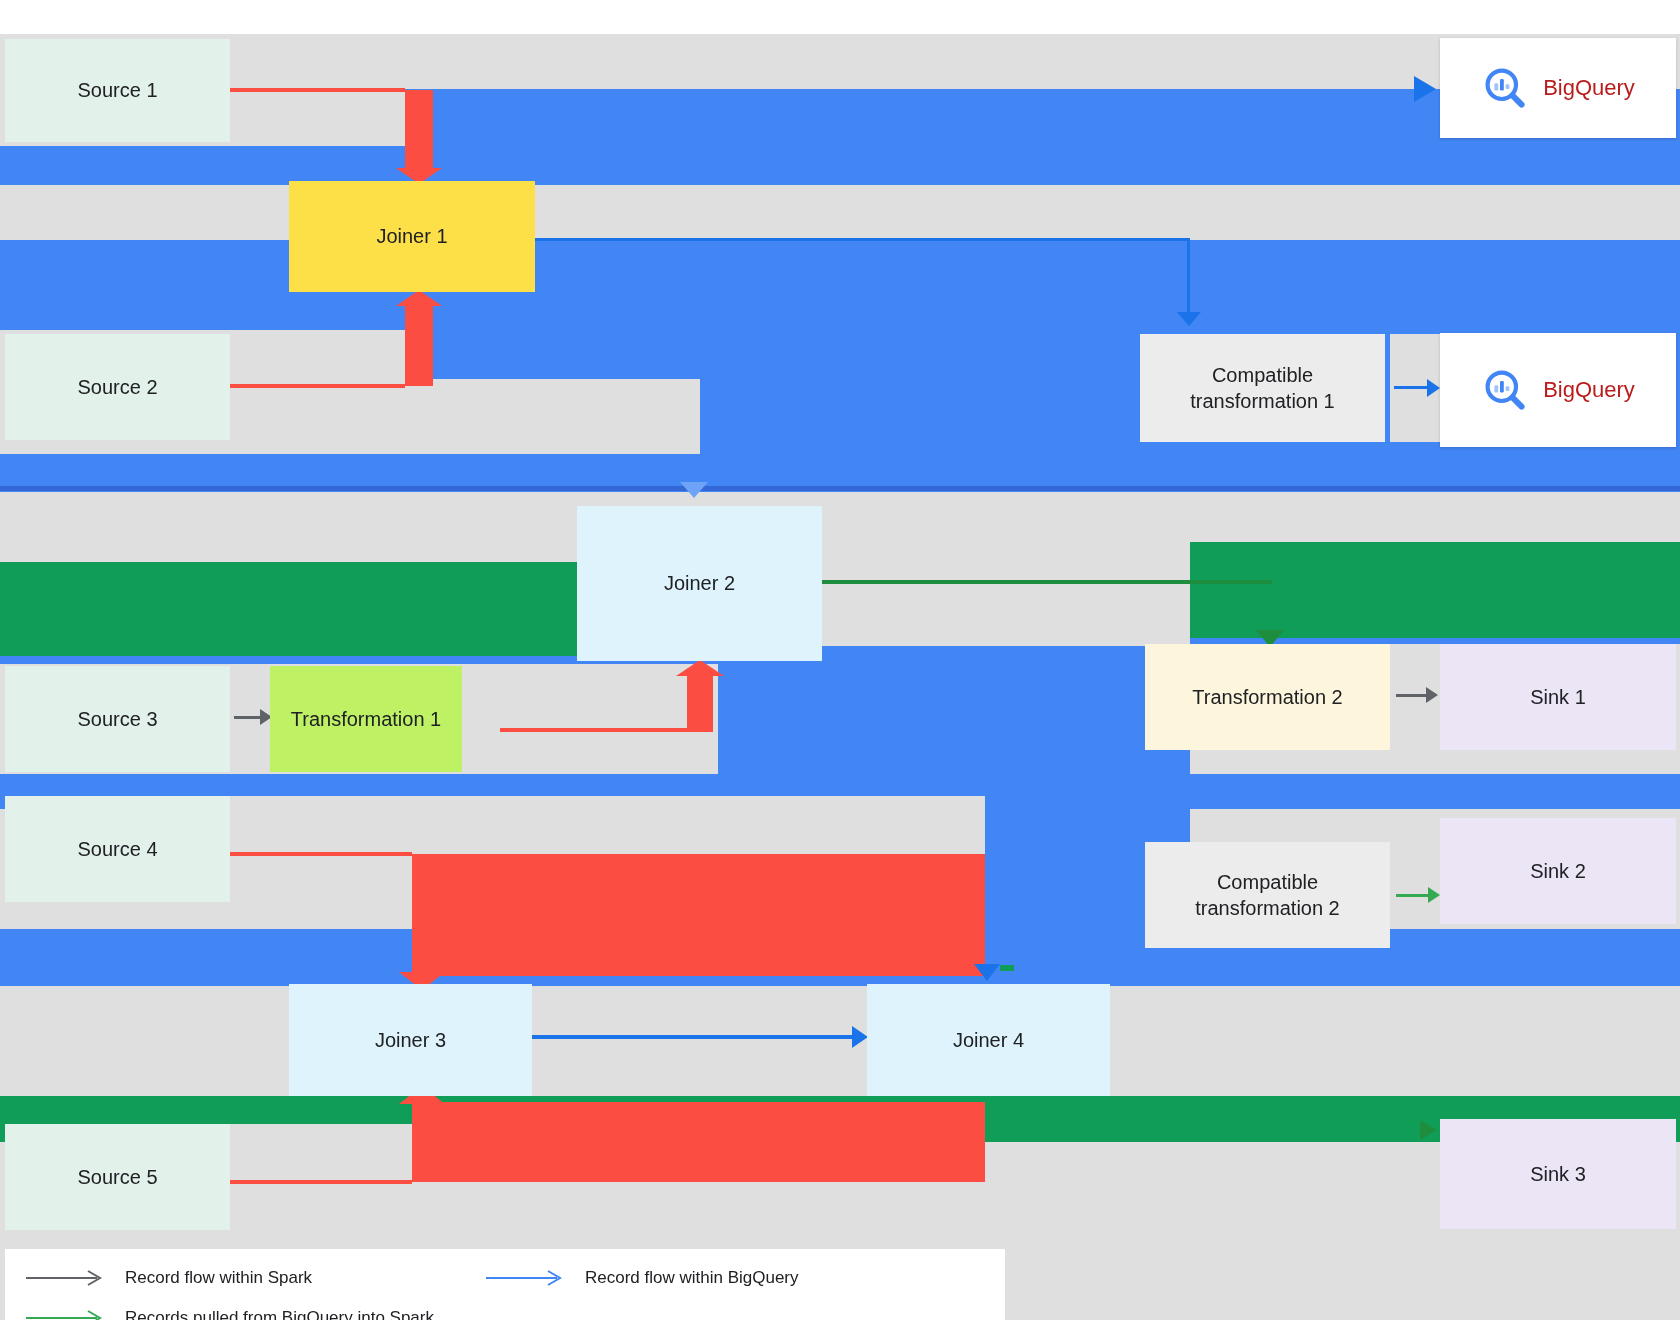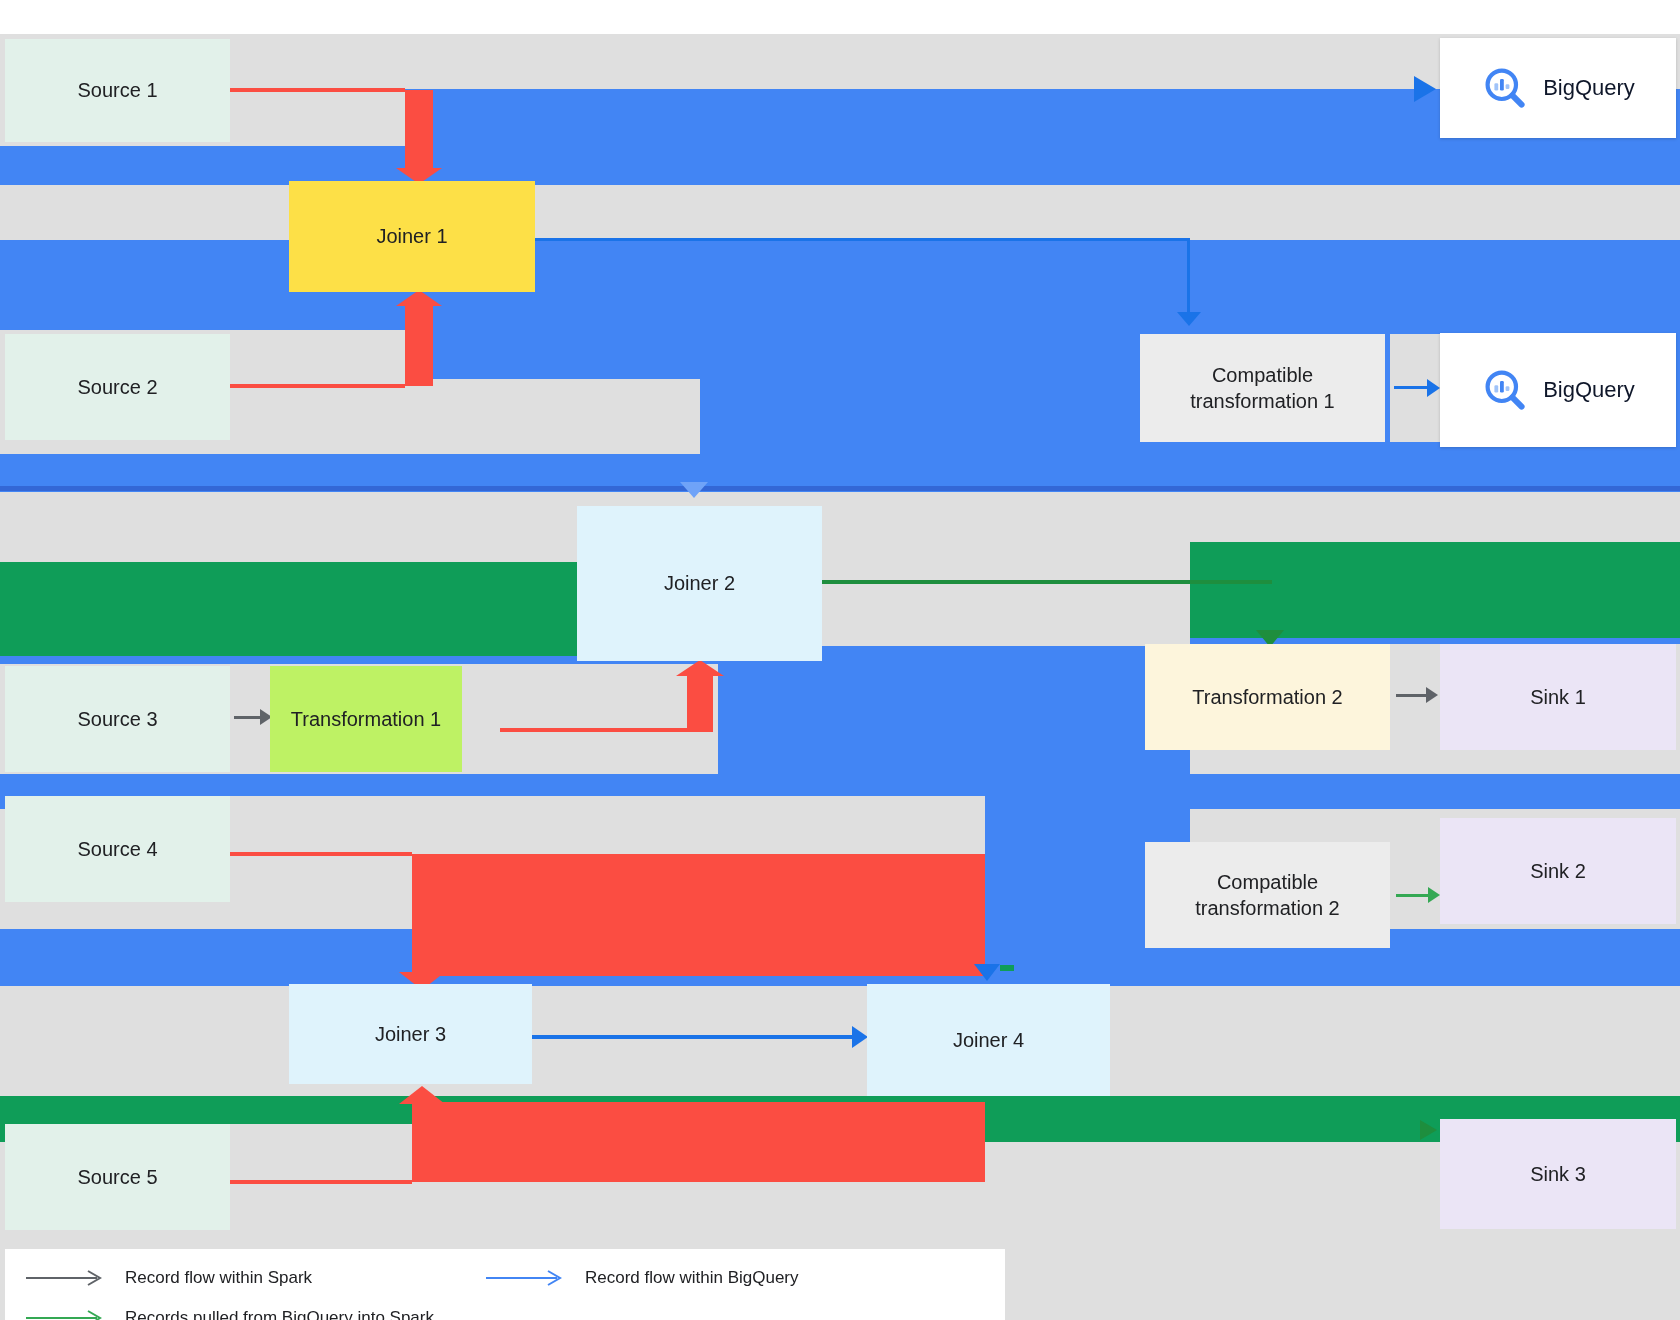--- a/index.html
+++ b/index.html
@@ -8,21 +8,21 @@
   #canvas{position:relative;width:1680px;height:1320px;background:var(--c-bg,#dfdfdf);overflow:hidden;margin-top:34px;}
   .band{position:absolute;}
   .blue{background:var(--c-blue);}
   .green{background:var(--c-green);}
   .grayov{background:var(--c-bg);}
   .redflow{background:var(--c-red);position:absolute;}
   .thin{position:absolute;}
   .tri{position:absolute;width:0;height:0;border-style:solid;border-color:transparent;}
   .node{position:absolute;display:flex;align-items:center;justify-content:center;
         text-align:center;font-size:20px;color:#202124;line-height:1.32;padding:0 14px;box-sizing:border-box;}
-  .node.bigquery{box-shadow:0 1px 3px rgba(0,0,0,.18);gap:14px;font-size:22px;color:#0f172a;}
+  .node.bigquery{box-shadow:0 1px 3px rgba(0,0,0,.18);gap:14px;font-size:22px;color:#b91c1c;}
   .bq-logo{width:48px;height:48px;flex:0 0 auto;}
   #legend{position:absolute;left:5px;top:1215px;width:1000px;height:97px;background:#ffffff;
           display:grid;grid-template-columns:460px 1fr;align-content:center;row-gap:20px;padding:0 10px 0 20px;box-sizing:border-box;}
   .legend-item{display:flex;align-items:center;gap:16px;}
   .legend-item span{font-size:17px;color:#202124;white-space:nowrap;}
   .legend-arrow{flex:0 0 auto;}
   #bottom-strip{position:absolute;left:0;top:1312px;width:1680px;height:8px;background:#eceff1;}
 </style>
 </head>
 <body>
@@ -145,21 +145,21 @@
       </div>
       <div class="node source" style="left: 5px; top: 762px; width: 225px; height: 106px; background: rgb(226, 241, 234); justify-content: center;">
         <span>Source 4</span>
       </div>
       <div class="node compat" style="left: 1145px; top: 808px; width: 245px; height: 106px; background: rgb(236, 236, 236);">
         <span>Compatible transformation 2</span>
       </div>
       <div class="node sink" style="left: 1440px; top: 784px; width: 236px; height: 106px; background: rgb(235, 229, 246);">
         <span>Sink 2</span>
       </div>
-      <div class="node joiner" style="left: 289px; top: 950px; width: 243px; height: 100px; background: rgb(223, 243, 252);">
+      <div class="node joiner" style="left: 289px; top: 950px; width: 243px; height: 112px; background: rgb(223, 243, 252);">
         <span>Joiner 3</span>
       </div>
       <div class="node joiner" style="left: 867px; top: 950px; width: 243px; height: 112px; background: rgb(223, 243, 252);">
         <span>Joiner 4</span>
       </div>
       <div class="node source" style="left: 5px; top: 1090px; width: 225px; height: 106px; background: rgb(226, 241, 234);">
         <span>Source 5</span>
       </div>
       <div class="node sink" style="left: 1440px; top: 1085px; width: 236px; height: 110px; background: rgb(235, 229, 246);">
         <span>Sink 3</span>

